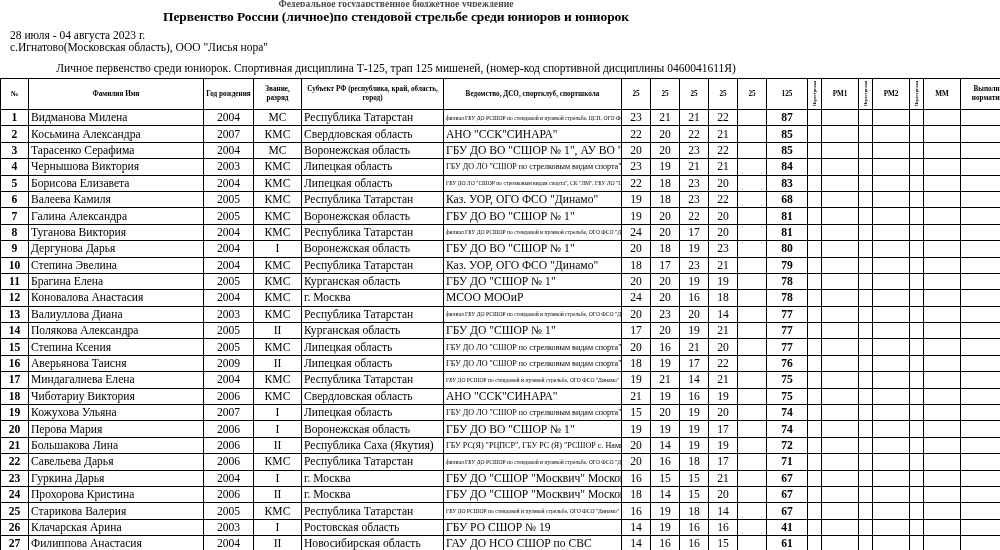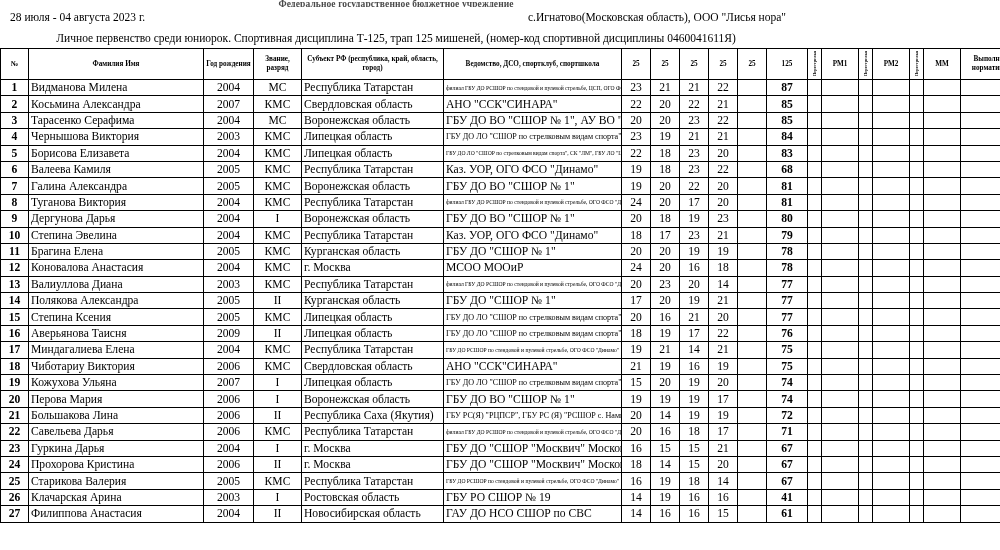--- a/index.html
+++ b/index.html
@@ -41,24 +41,24 @@
     letter-spacing: -0.1px;
   }
   .hdr-ekp {
     text-align: center;
     font-size: 12.5px;
     font-weight: bold;
     line-height: 15px;
   }
   .hdr-row {
     display: flex;
-    justify-content: space-between;
     align-items: baseline;
     font-size: 11.5px;
     padding: 4px 6px 0 10px;
+    flex-direction: column;
   }
   .hdr-row .right { text-align: right; }
 
   .subtitle {
     text-align: center;
     font-size: 11.5px;
     padding-top: 9px;
     padding-bottom: 4px;
   }
 
@@ -121,20 +121,21 @@
   td.c-sc    { text-align: center; font-size: 11.4px; }
   td.c-total { text-align: center; font-weight: bold; font-size: 11.6px; }
   td.c-blank { }
 </style>
 </head>
 <body>
 
 <div class="page">
 
   <div class="hdr-cut">Федеральное государственное бюджетное учреждение</div>
+  <div class="hdr-title">Первенство России (личное)по стендовой стрельбе среди юниоров и юниорок</div>
 
   <div class="hdr-row">
     <div class="left">28 июля - 04 августа 2023 г.</div>
     <div class="right">с.Игнатово(Московская область), ООО "Лисья нора"</div>
   </div>
 
   <div class="subtitle">Личное первенство среди юниорок. Спортивная дисциплина Т-125, трап 125 мишеней, (номер-код спортивной дисциплины 0460041611Я)</div>
 
   <table class="results">
     <colgroup>

